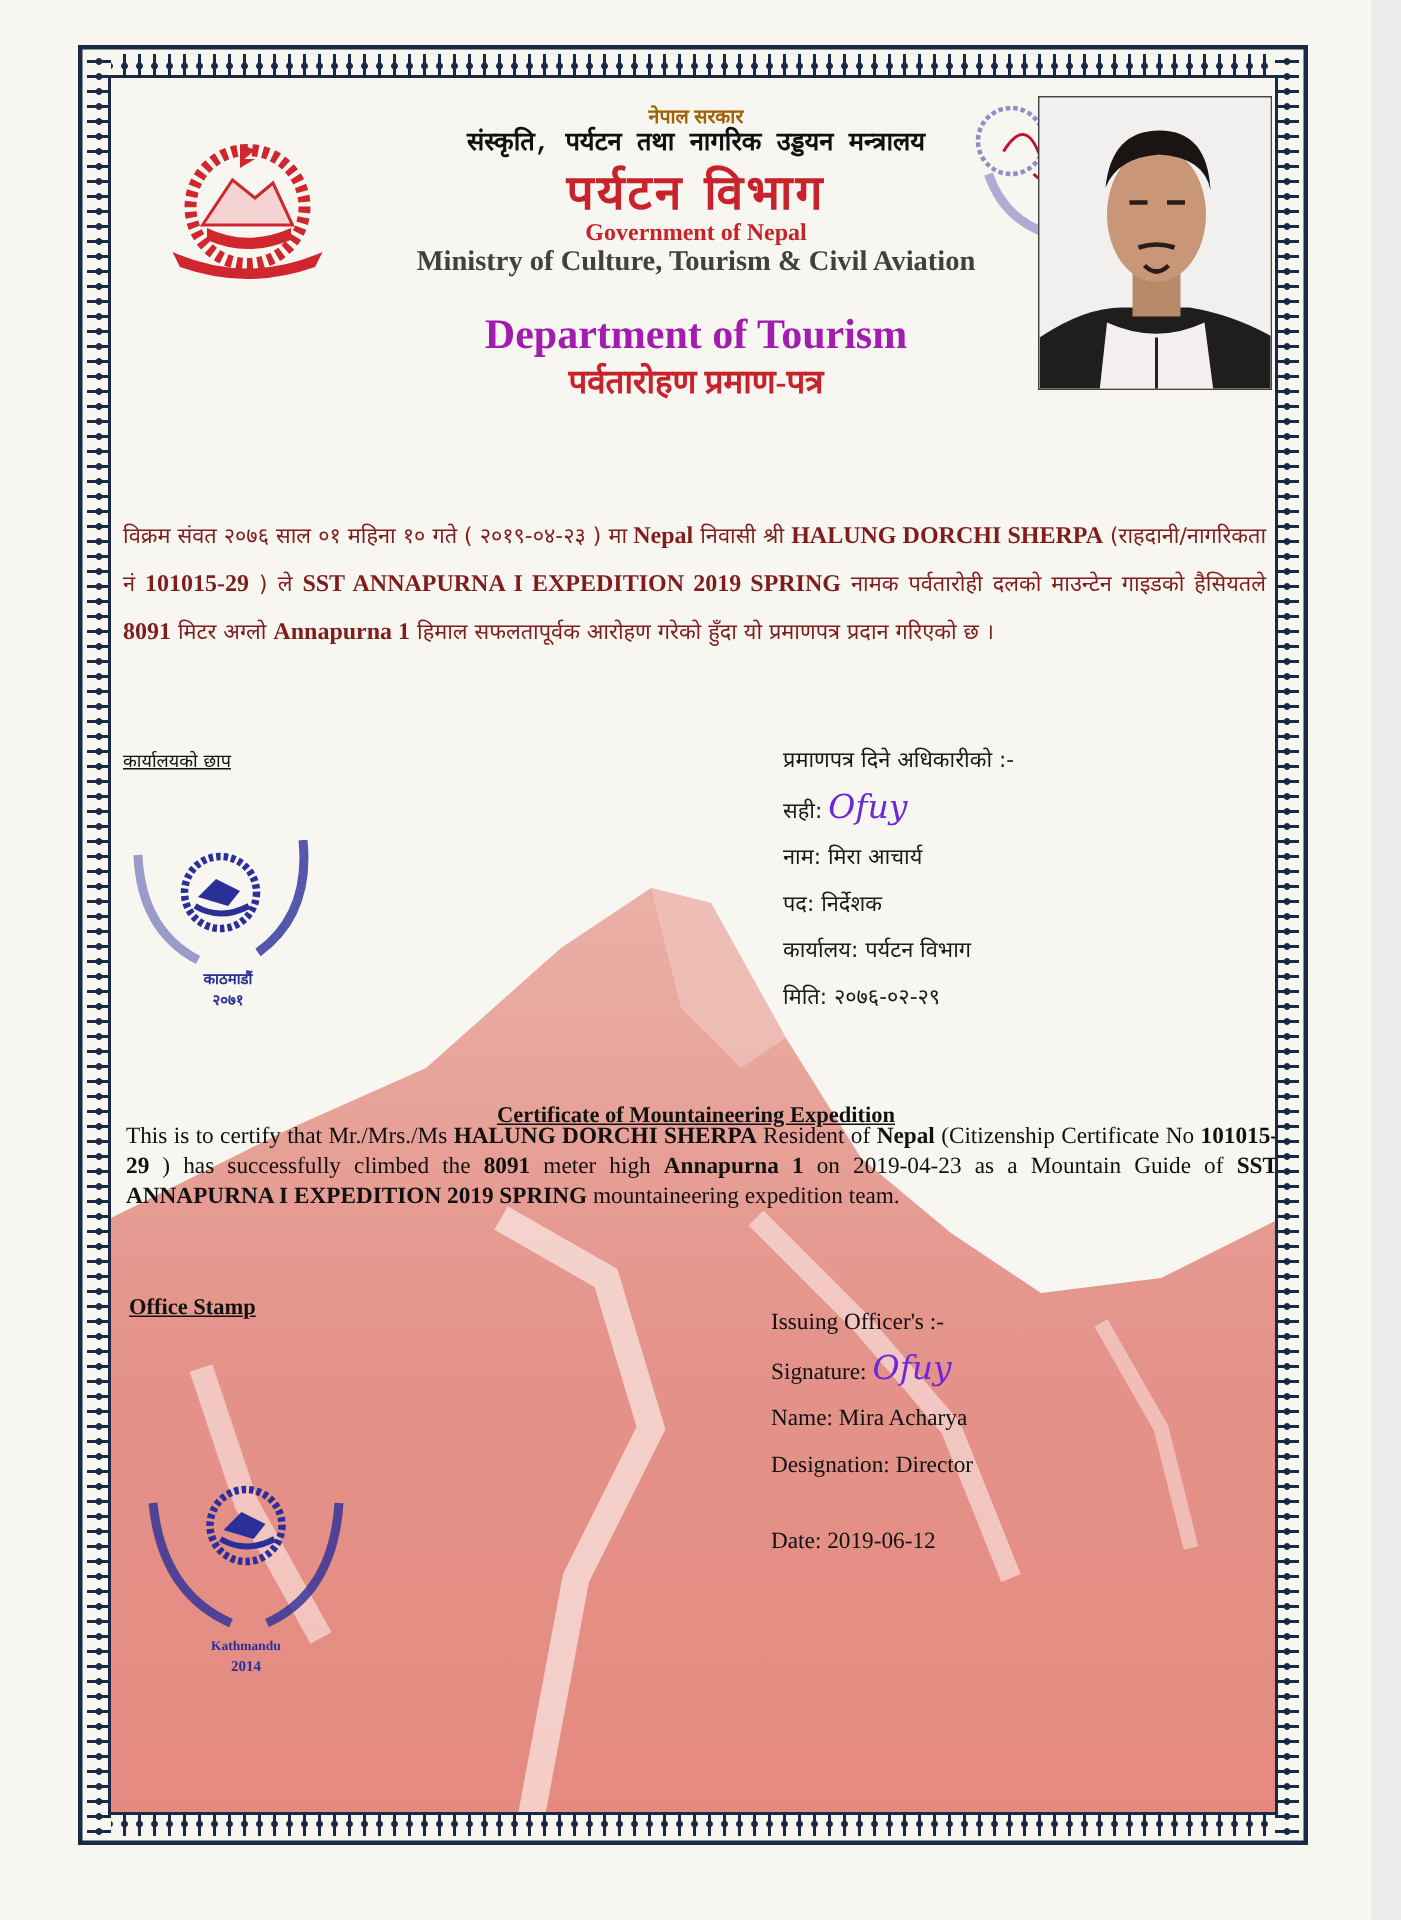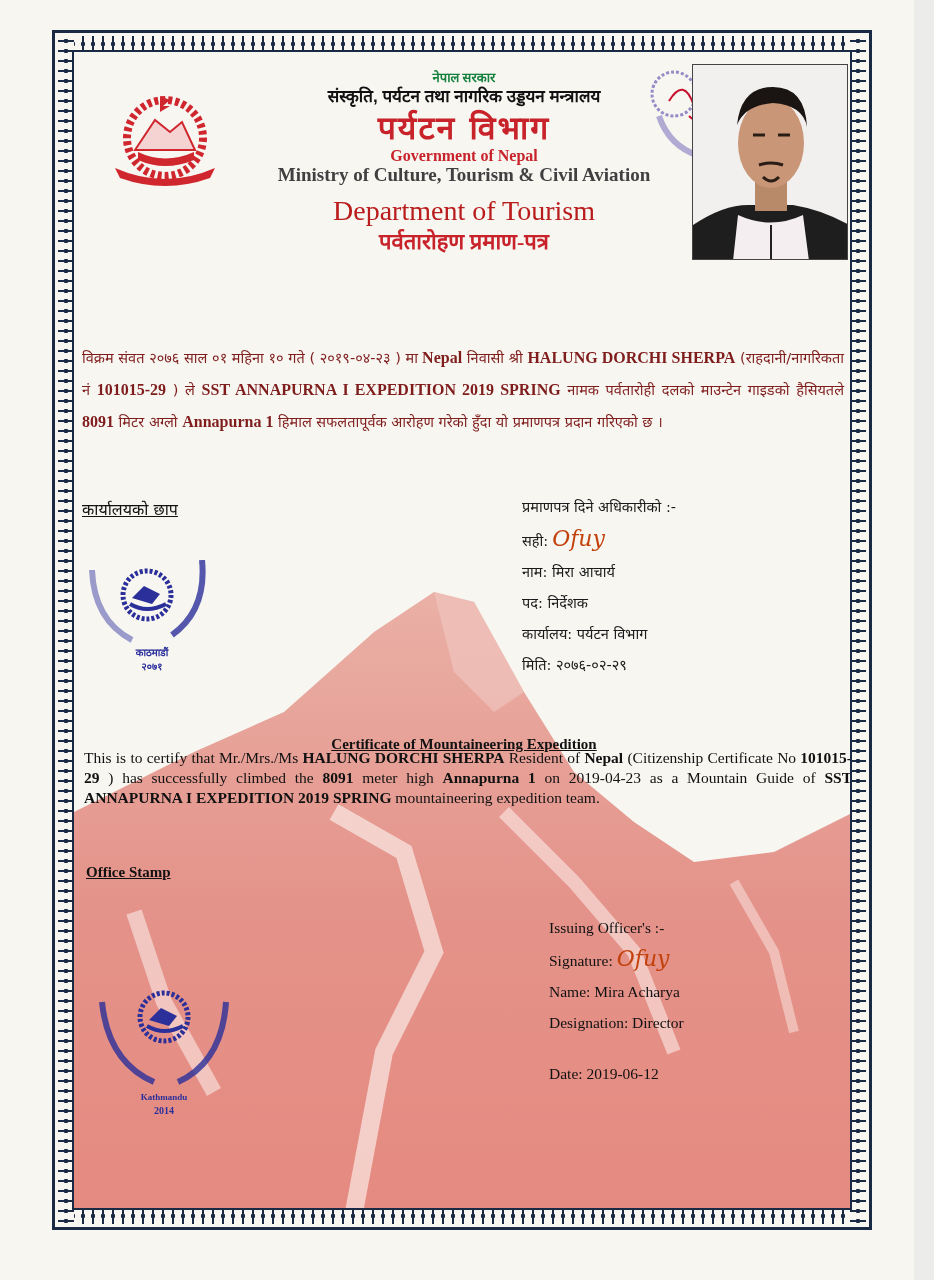--- a/index.html
+++ b/index.html
@@ -46,69 +46,69 @@
     border:2px solid #1b2a44; box-sizing:border-box; overflow:hidden;
     background:#f7f6f1;
   }
   .mountain {
     position:absolute; left:0; top:0; width:780px; height:1160px;
   }
   .content { position:absolute; left:0; top:0; width:780px; height:1160px; }
 
   .emblem { position:absolute; left:36px; top:38px; width:110px; height:100px; }
   .hdr { position:absolute; left:160px; top:18px; width:460px; text-align:center; }
-  .hdr .np-gov { color:#15803d; font-family:Liberation Serif, serif; font-size:13px; font-weight:bold; line-height:16px; }
-  .hdr .np-ministry { color:#111; font-family:Liberation Sans, sans-serif; font-size:17px; font-weight:bold; line-height:22px; }
+  .hdr .np-gov { color:#a16207; font-family:Liberation Sans, sans-serif; font-size:13px; font-weight:bold; line-height:16px; }
+  .hdr .np-ministry { color:#111; font-family:Liberation Mono, monospace; font-size:17px; font-weight:bold; line-height:22px; }
   .hdr .np-dept { color:#c8232b; font-family:"DejaVu Sans", sans-serif; font-size:32px; font-weight:bold; line-height:40px; letter-spacing:2px; }
   .hdr .en-gov { color:#c8232b; font-size:16px; font-weight:bold; line-height:16px; }
   .hdr .en-ministry { color:#404040; font-size:19px; font-weight:bold; line-height:22px; }
-  .hdr .en-dept { color:#b91c1c; font-size:28px; font-weight:normal; line-height:34px; margin-top:8px; }
+  .hdr .en-dept { color:#a21caf; font-size:28px; font-weight:bold; line-height:34px; margin-top:21px; }
   .hdr .np-cert { color:#c8232b; font-family:Liberation Serif, serif; font-size:22px; font-weight:bold; line-height:28px; }
 
   .photo {
     position:absolute; left:618px; top:12px; width:156px; height:196px;
     border:1.5px solid #444; background:#f3f3f3; overflow:hidden; box-sizing:border-box;
   }
   .stamp-top { position:absolute; left:565px; top:14px; width:80px; height:110px; }
 
   .np-para {
     position:absolute; left:8px; top:290px; width:762px;
     font-family:"DejaVu Sans", sans-serif; font-size:14.5px; line-height:31px; color:#7f1d1d;
     text-align:justify;
   }
   .np-para b { font-family:"Liberation Serif", serif; font-size:16px; }
 
   .np-stamp-label {
     position:absolute; left:8px; top:446px;
-    font-family:"DejaVu Sans", sans-serif; font-size:16px; color:#111;
+    font-family:"DejaVu Sans", sans-serif; font-size:12px; color:#111;
     text-decoration:underline;
   }
   .np-officer {
     position:absolute; left:448px; top:440px; width:300px;
     font-family:"DejaVu Sans", sans-serif; font-size:14.5px; line-height:31px; color:#1a1a1a;
   }
-  .sig { color:#c2410c; font-family:"DejaVu Serif", serif; font-style:italic; font-size:22px; margin-left:4px; }
+  .sig { color:#6d28d9; font-family:"DejaVu Serif", serif; font-style:italic; font-size:22px; margin-left:4px; }
   .np-stamp-seal { position:absolute; left:8px; top:508px; width:140px; height:140px; }
 
   .en-title {
     position:absolute; left:0; top:684px; width:780px; text-align:center;
     font-size:15px; font-weight:bold; text-decoration:underline; color:#111;
   }
   .en-para {
     position:absolute; left:10px; top:696px; width:768px;
     font-size:15.5px; line-height:20px; color:#111; text-align:justify;
   }
   .en-para b { font-weight:bold; }
   .en-stamp-label {
     position:absolute; left:12px; top:812px;
     font-size:15px; font-weight:bold; text-decoration:underline; color:#111;
   }
   .en-officer {
-    position:absolute; left:440px; top:860px; width:320px;
-    font-size:15.5px; line-height:31px; color:#111;margin-left:35px;
+    position:absolute; left:440px; top:814px; width:320px;
+    font-size:15.5px; line-height:31px; color:#111;
   }
   .en-officer .gap { height:10px; }
   .en-stamp-seal { position:absolute; left:20px; top:930px; width:140px; height:150px; }
 </style>
 </head>
 <body>
 
 <div class="page">
   <div class="frame-outer">
     <div class="frame-band band-top"></div>

